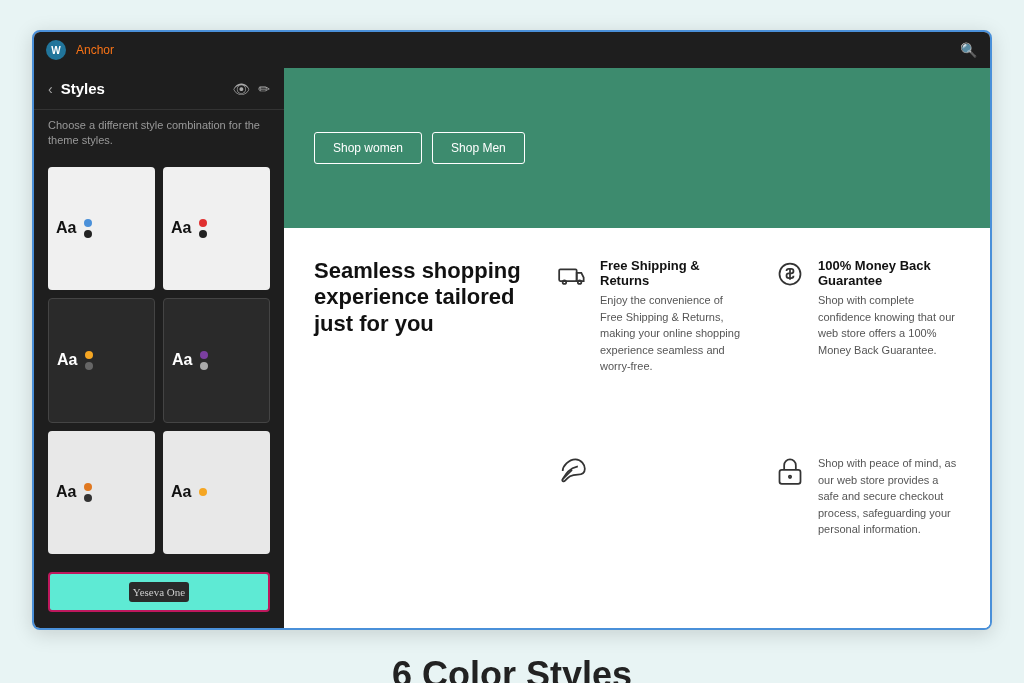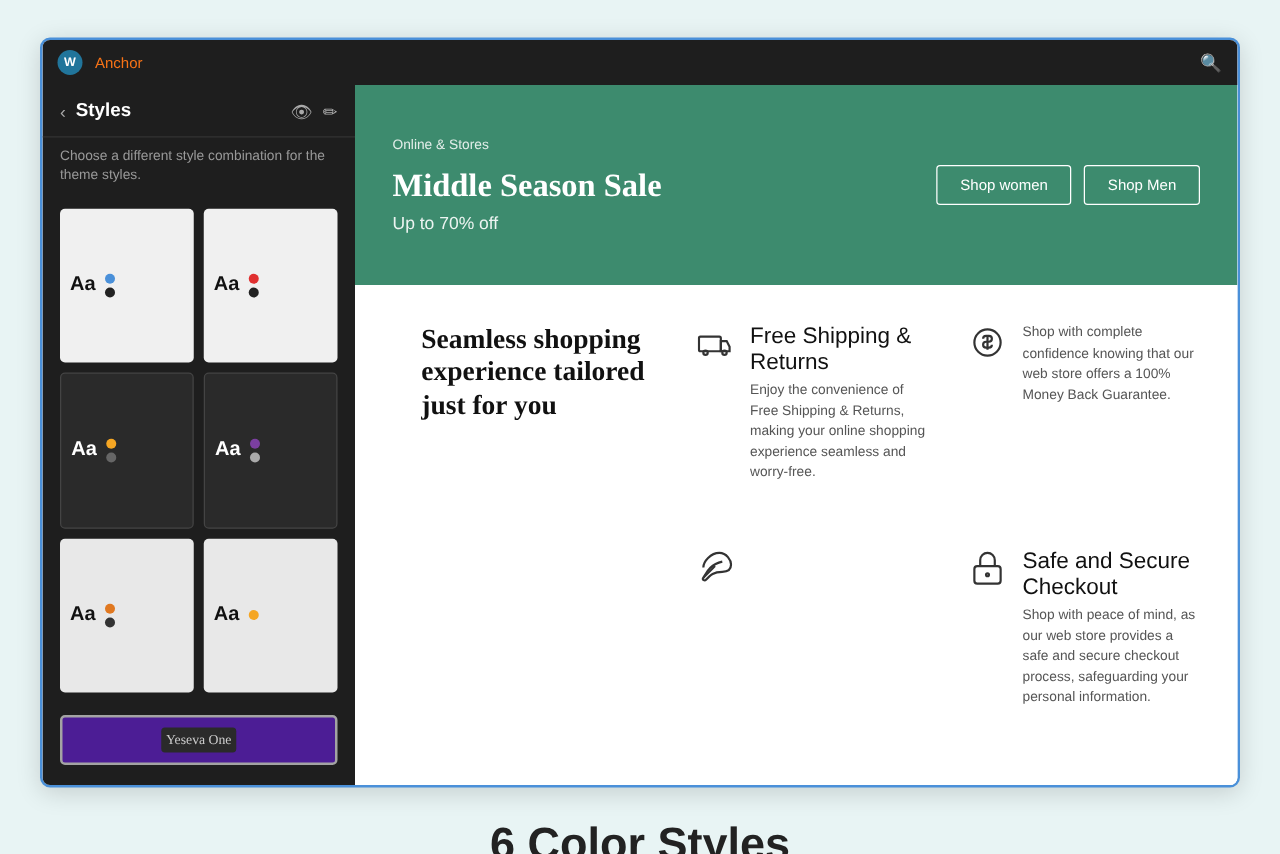--- a/index.html
+++ b/index.html
@@ -123,22 +123,22 @@
       position: relative;
     }
     .style-card.dark {
       background: #2a2a2a;
       border: 1px solid #444;
     }
     .style-card.light-gray {
       background: #e8e8e8;
     }
     .style-card.selected {
-      border: 2px solid #a3a3a3;
-      background: #4c1d95;
+      border: 2px solid #be185d;
+      background: #5eead4;
     }
 
     .style-aa {
       font-size: 16px;
       font-weight: bold;
       color: #333;
     }
     .style-aa.white { color: #fff; }
     .style-aa.black { color: #111; }
 
@@ -225,22 +225,21 @@
 
     .features-left {
       width: 220px;
       flex-shrink: 0;
     }
     .features-heading {
       font-size: 22px;
       font-weight: 900;
       line-height: 1.2;
       color: #111;
-      font-family: Liberation Serif, serif;
-      margin-left: 23px;
+      font-family: Liberation Sans, sans-serif;
     }
 
     .features-right {
       flex: 1;
       display: grid;
       grid-template-columns: 1fr 1fr;
       gap: 20px 30px;
     }
 
     .feature-item {
@@ -255,22 +254,22 @@
       align-items: flex-start;
       justify-content: center;
       padding-top: 2px;
     }
     .feature-icon svg {
       width: 28px;
       height: 28px;
     }
     .feature-content {}
     .feature-title {
-      font-size: 18px;
-      font-weight: 400;
+      font-size: 13px;
+      font-weight: 700;
       color: #111;
       margin-bottom: 4px;
     }
     .feature-desc {
       font-size: 11px;
       color: #555;
       line-height: 1.5;
     }
 
     
@@ -361,25 +360,20 @@
       <div style="padding: 8px 14px; margin-bottom: 8px;">
         <div class="style-card selected" style="justify-content:center;">
           <span class="style-card-label">Yeseva One</span>
         </div>
       </div>
     </div>
 
     <div class="content-area">
 
       <div class="hero">
-        <div class="hero-left">
-          <div class="hero-breadcrumb">Online &amp; Stores</div>
-          <div class="hero-title">Middle Season Sale</div>
-          <div class="hero-subtitle">Up to 70% off</div>
-        </div>
         <div class="hero-buttons">
           <button class="hero-btn">Shop women</button>
           <button class="hero-btn">Shop Men</button>
         </div>
       </div>
 
       <div class="features">
         <div class="features-left">
           <h2 class="features-heading">Seamless shopping experience tailored just for you</h2>
         </div>
@@ -401,20 +395,21 @@
           </div>
 
           <div class="feature-item">
             <div class="feature-icon">
               <svg viewBox="0 0 24 24" fill="none" stroke="#333" stroke-width="1.5">
                 <circle cx="12" cy="12" r="9"></circle>
                 <path d="M12 7v10M9 9.5c0-1.1.9-2 2-2h2a2 2 0 010 4h-2a2 2 0 000 4h2a2 2 0 002-2"></path>
               </svg>
             </div>
             <div class="feature-content">
+              <div class="feature-title">100% Money Back Guarantee</div>
               <div class="feature-desc">Shop with complete confidence knowing that our web store offers a 100% Money Back Guarantee.</div>
             </div>
           </div>
 
           <div class="feature-item">
             <div class="feature-icon">
               <svg viewBox="0 0 24 24" fill="none" stroke="#333" stroke-width="1.5">
                 <path d="M17 8C8 10 5.9 16.17 3.82 19.34c-.73 1.12 1.09 2.07 1.99 1.08C9 17 11 15 17 15c4 0 6-2 6-5s-3-8-8-8C9 2 4 8 4 12"></path>
                 <line x1="4" y1="19" x2="12" y2="11"></line>
               </svg>
@@ -423,21 +418,20 @@
 
           <div class="feature-item">
             <div class="feature-icon">
               <svg viewBox="0 0 24 24" fill="none" stroke="#333" stroke-width="1.5">
                 <rect x="3" y="11" width="18" height="12" rx="2"></rect>
                 <path d="M7 11V7a5 5 0 0110 0v4"></path>
                 <circle cx="12" cy="17" r="1"></circle>
               </svg>
             </div>
             <div class="feature-content">
-              <div class="feature-title">Safe and Secure Checkout</div>
               <div class="feature-desc">Shop with peace of mind, as our web store provides a safe and secure checkout process, safeguarding your personal information.</div>
             </div>
           </div>
         </div>
       </div>
     </div>
   </div>
 </div>
 
 <div class="bottom-label">6 Color Styles</div>

